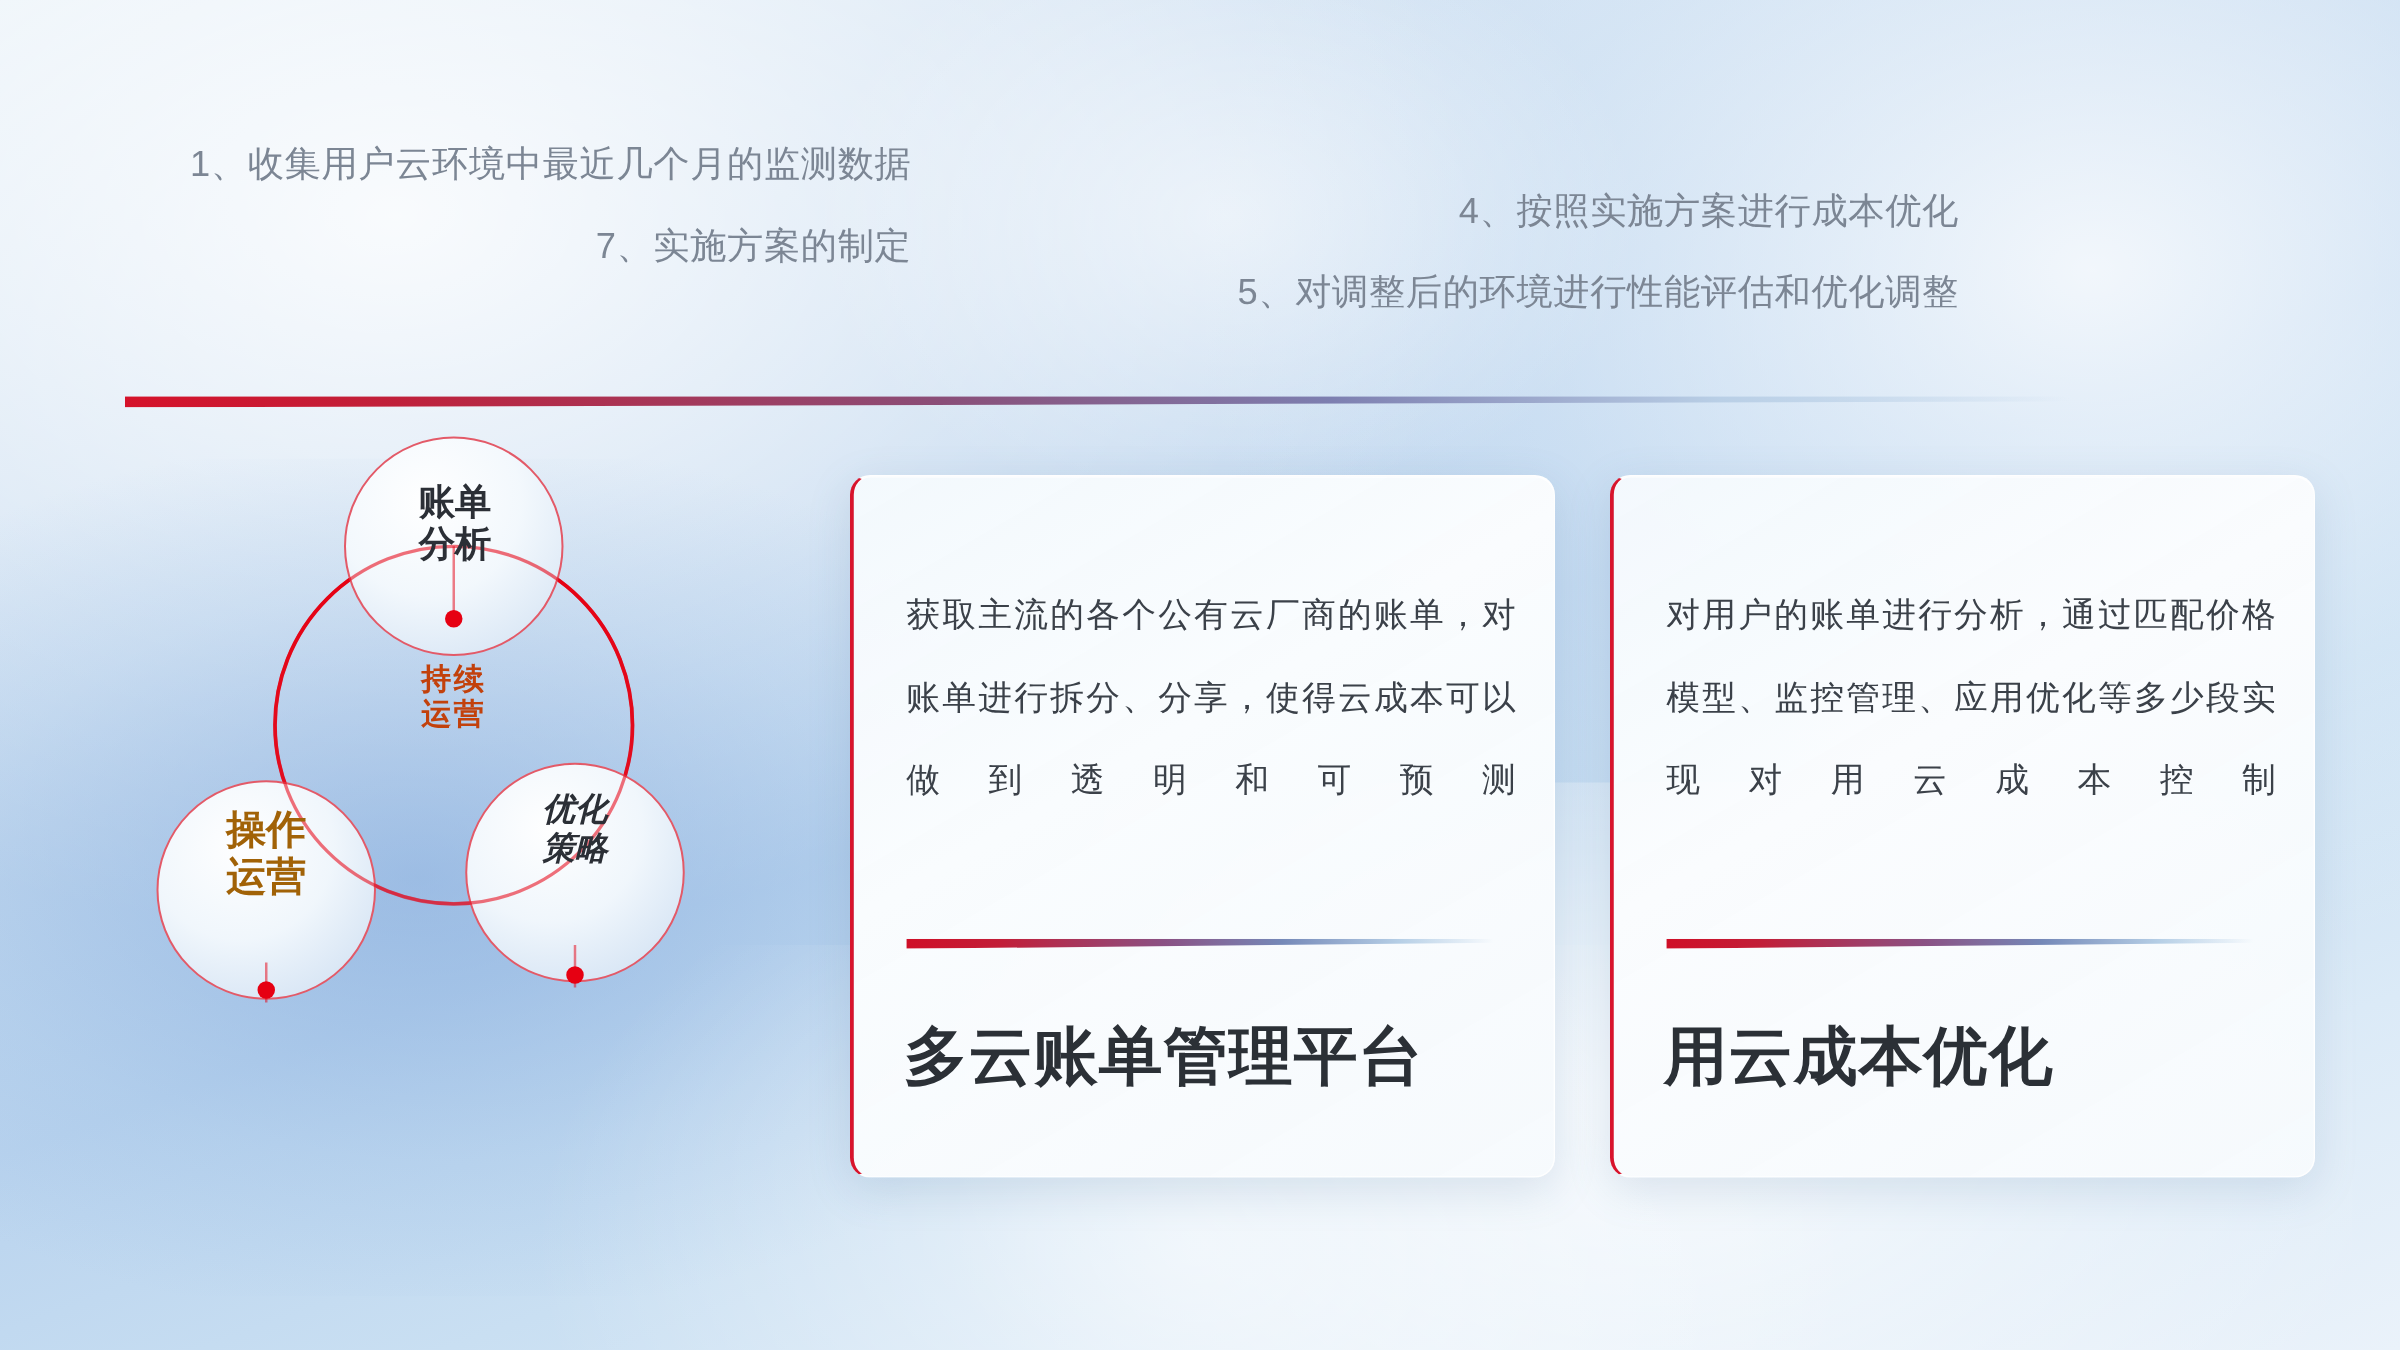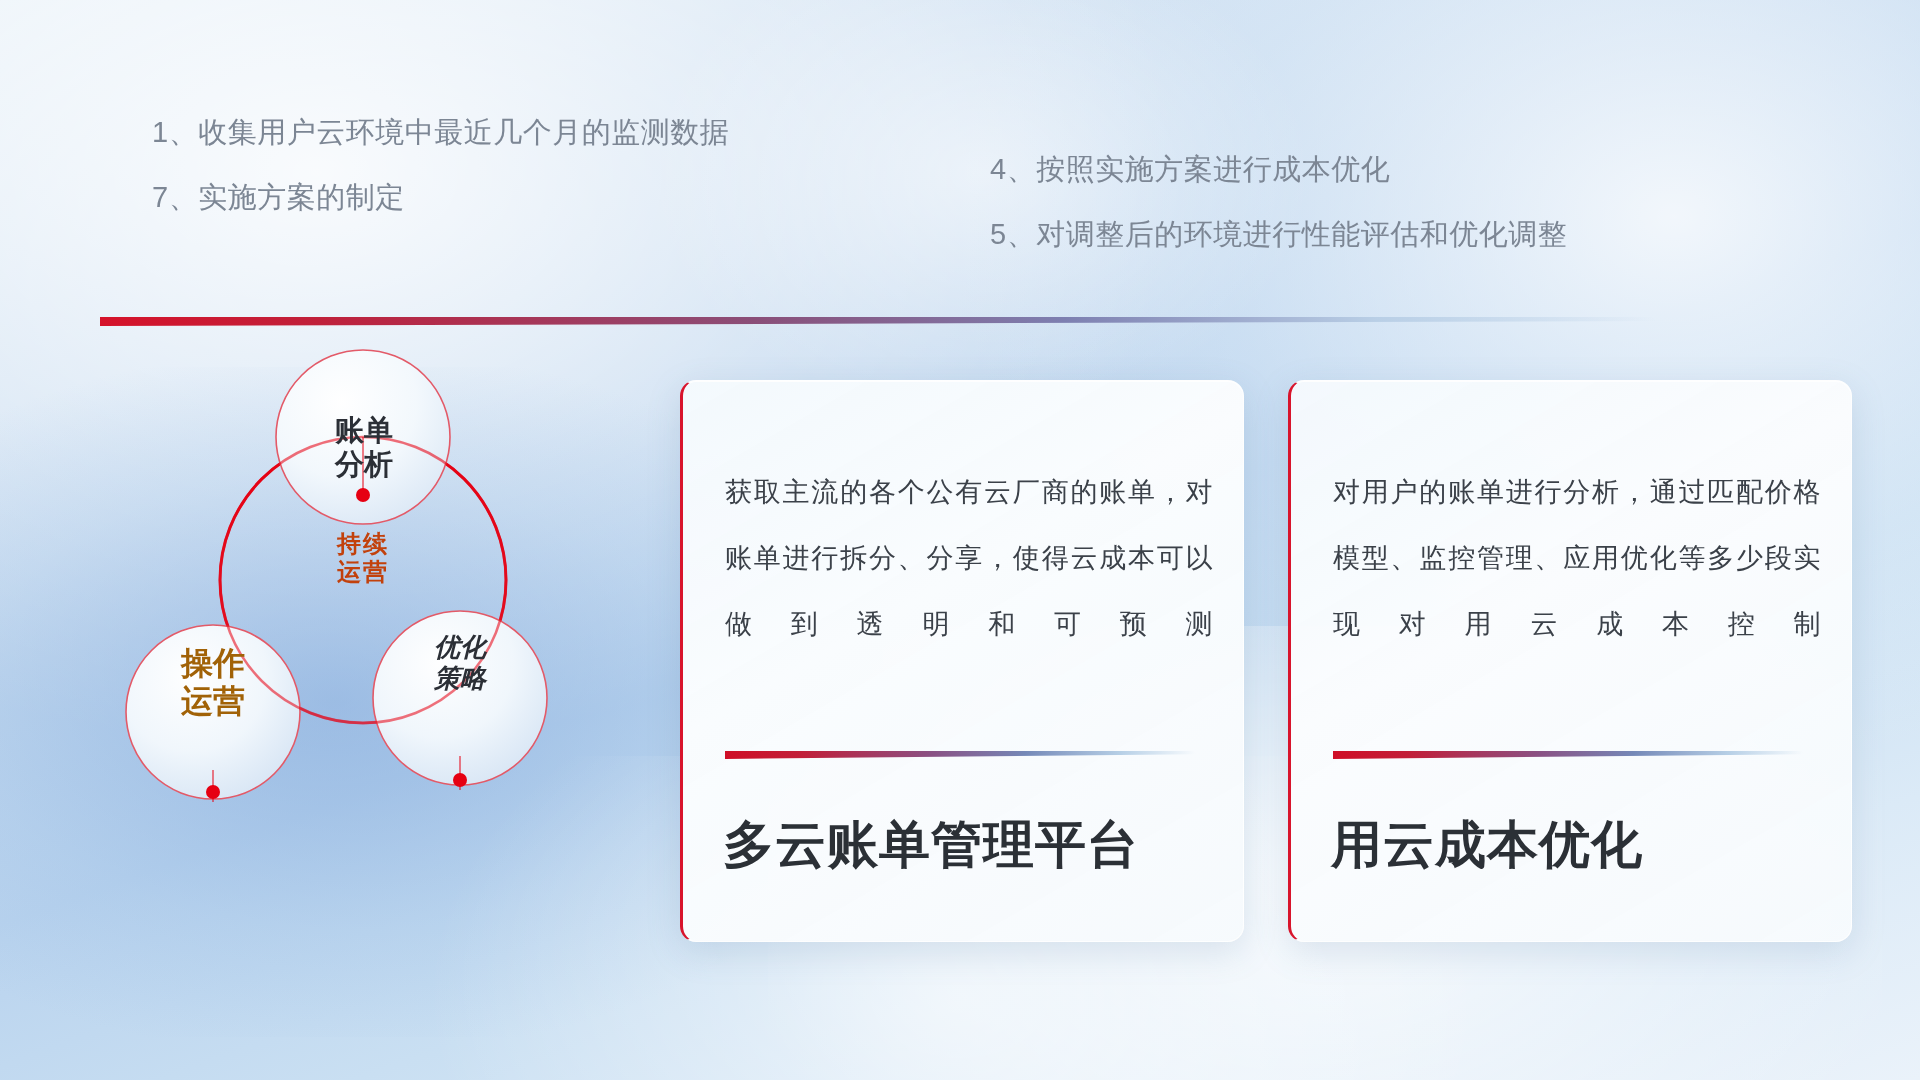--- a/index.html
+++ b/index.html
@@ -38,21 +38,21 @@
   }
   .bg-glow-f{
     position:absolute;left:34%;top:-6%;width:34%;height:44%;
     background:radial-gradient(ellipse at 50% 50%,rgba(255,255,255,.55) 0%,rgba(255,255,255,0) 72%);
   }
 
   
   #content{position:absolute;inset:0;z-index:2;}
 
   
-  .list-col{position:absolute;}
+  .list-col{position:absolute;text-align:right;}
   .list-left{left:152px;top:118px;}
   .list-right{left:990px;top:155px;}
   .list-item{
     color:#7c8694;font-size:29px;line-height:1;
     margin-bottom:36px;white-space:nowrap;letter-spacing:.5px;
   }
   .list-item:last-child{margin-bottom:0;}
 
   
   .divider{
@@ -62,21 +62,21 @@
   }
 
   
   .venn{position:absolute;left:88px;top:340px;width:470px;height:480px;}
   .venn svg{display:block;width:470px;height:480px;}
   .venn-label{
     position:absolute;text-align:center;line-height:1.18;
     font-weight:bold;pointer-events:none;
   }
   .venn-label .ln{display:block;}
-  .vl-top{left:196px;top:45px;width:160px;font-size:29px;color:#2b2f36;margin-top:28px;}
+  .vl-top{left:196px;top:45px;width:160px;font-size:29px;color:#2b2f36;}
   .vl-center{left:195px;top:190px;width:160px;font-size:24px;color:#c2410c;letter-spacing:2px;}
   .vl-bl{left:50px;top:305px;width:150px;font-size:32px;color:#a16207;}
   .vl-br{left:297px;top:292px;width:150px;font-size:26px;color:#2b2f36;font-style:italic;}
 
   
   .card{
     position:absolute;top:380px;width:560px;height:560px;
     border-radius:16px;
     background:linear-gradient(150deg,rgba(244,249,253,.97) 0%,rgba(250,252,254,.99) 40%,rgba(246,250,253,.97) 100%);
     border:1px solid rgba(255,255,255,.9);

